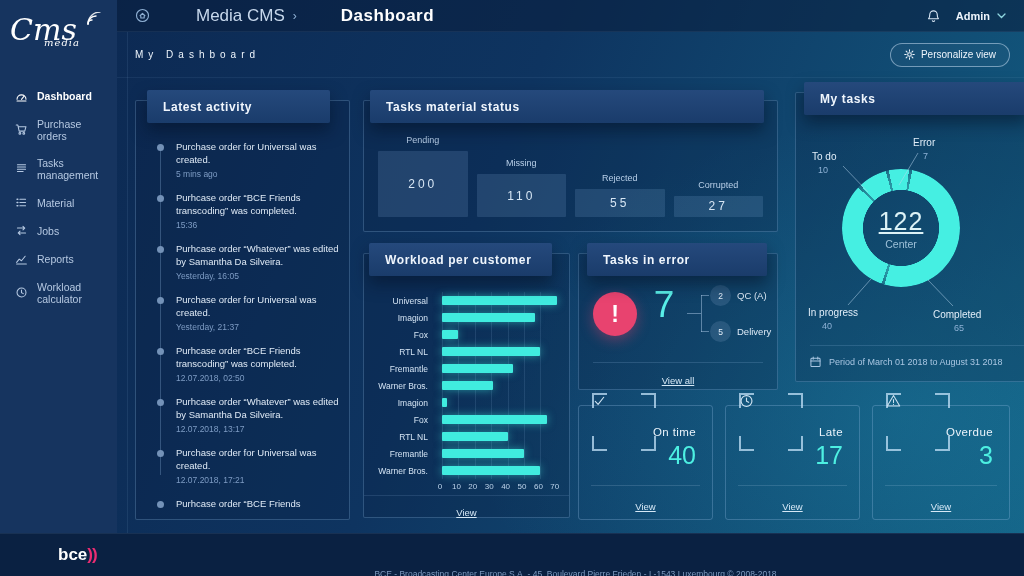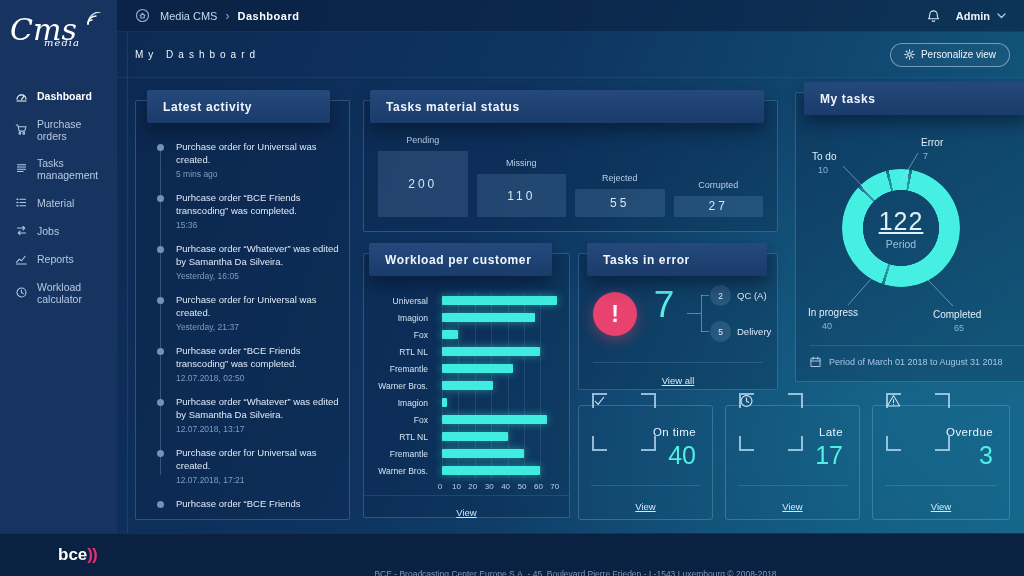--- a/index.html
+++ b/index.html
@@ -19,21 +19,21 @@
   .nav{padding-top:14px;}
   .nav-item{display:flex;align-items:center;gap:9px;padding:7.6px 4px 7.6px 15px;font-size:10.5px;color:#b6c9e2;cursor:pointer;}
   .nav-item.active{color:#ffffff;font-weight:700;}
   .nav-item svg{flex:0 0 auto;}
 
   
   .topbar{position:absolute;left:117px;right:0;top:0;height:32px;z-index:4;
           background:rgba(9,30,60,.55);border-bottom:1px solid rgba(160,200,240,.08);
           display:flex;align-items:center;padding:0 18px;}
   .crumb-sep{margin:0 8px;color:#8fb0d4;font-size:12px;}
-  .crumb{font-size:11px;color:#c7d8ec;cursor:pointer;}
+  .crumb{font-size:17px;color:#c7d8ec;cursor:pointer;margin-left:36px;}
   .crumb.current{color:#fff;font-weight:700;letter-spacing:.5px;}
   .topbar-spacer{flex:1;}
   .admin{display:flex;align-items:center;gap:7px;cursor:pointer;}
   .admin-name{font-size:11px;font-weight:700;color:#eef5fd;}
   .titlebar{position:absolute;left:117px;right:0;top:32px;height:46px;z-index:4;
             display:flex;align-items:center;justify-content:space-between;
             padding:0 14px 0 18px;border-bottom:1px solid rgba(160,200,240,.08);}
   .page-title{font-size:10px;letter-spacing:5px;color:#eef5fc;}
   .personalize{display:flex;align-items:center;gap:6px;height:24px;padding:0 13px;
                border:1px solid rgba(210,230,250,.5);border-radius:13px;background:rgba(255,255,255,.03);
@@ -474,31 +474,31 @@
       </div>
     </div>
   </div>
 
   <div class="panel" id="p-mytasks">
     <div class="panel-header">My tasks</div>
     <div class="mt-body">
       <div class="donut" style="background: conic-gradient(from -12deg, rgb(69, 239, 226) 0deg, rgb(69, 239, 226) 19.9672deg, transparent 19.9672deg, transparent 22.9672deg, rgb(69, 239, 226) 22.9672deg, rgb(69, 239, 226) 208.377deg, transparent 208.377deg, transparent 211.377deg, rgb(69, 239, 226) 211.377deg, rgb(69, 239, 226) 325.475deg, transparent 325.475deg, transparent 328.475deg, rgb(69, 239, 226) 328.475deg, rgb(69, 239, 226) 357deg, transparent 357deg, transparent 360deg);"></div>
       <div class="donut-center">
         <span class="donut-total">122</span>
-        <span class="donut-total-label">Period</span>
+        <span class="donut-total-label">Center</span>
       </div>
       <svg class="mt-connectors" width="215" height="290" viewBox="0 0 215 290">
         <g stroke="rgba(185,215,240,.5)" stroke-width="1" fill="none">
           <path d="M122 60 L103 92"></path>
             <path d="M47 73 L72 99"></path>
             <path d="M52 212 L75 186"></path>
             <path d="M157 213 L132 187"></path>
         </g>
       </svg>
-      <span class="mt-lbl" style="left:117px;top:44px;margin-left:8px;">Error</span>
+      <span class="mt-lbl" style="left:117px;top:44px;">Error</span>
       <span class="mt-val" style="left:127px;top:58px;">7</span>
       <span class="mt-lbl" style="left:16px;top:58px;">To do</span>
       <span class="mt-val" style="left:22px;top:72px;">10</span>
       <span class="mt-lbl" style="left:12px;top:214px;">In progress</span>
       <span class="mt-val" style="left:26px;top:228px;">40</span>
       <span class="mt-lbl" style="left:137px;top:216px;">Completed</span>
       <span class="mt-val" style="left:158px;top:230px;">65</span>
       <div class="mt-divider"></div>
       <div class="mt-period">
         <svg width="11" height="12" viewBox="0 0 12 13" fill="none" stroke="#a9c6e2" stroke-width="1.1" stroke-linecap="round">

